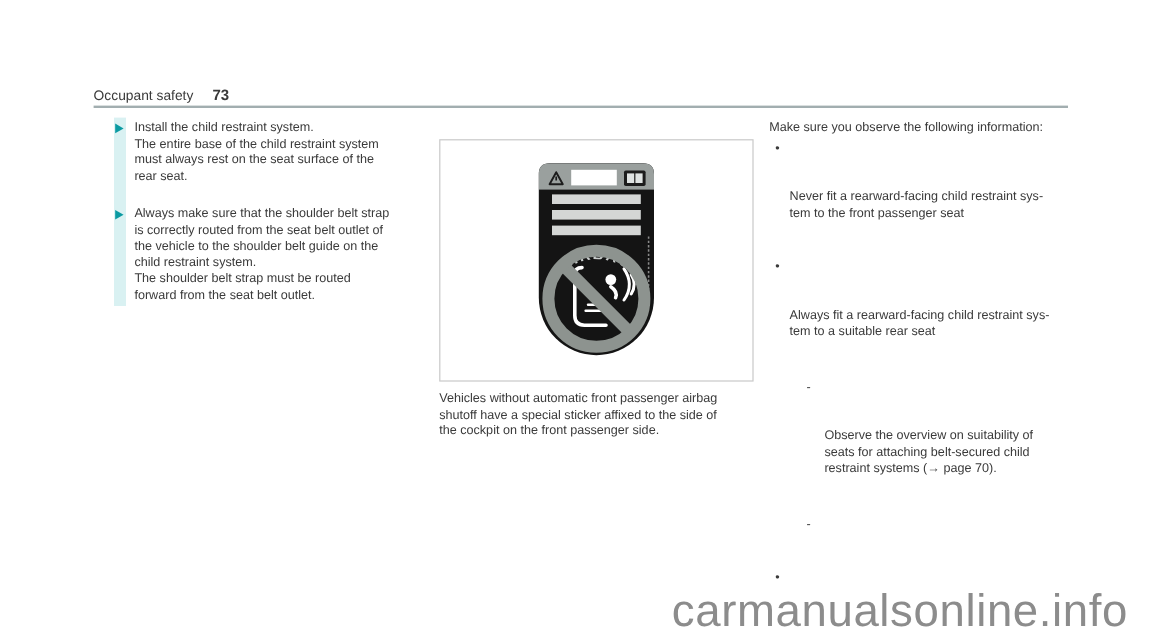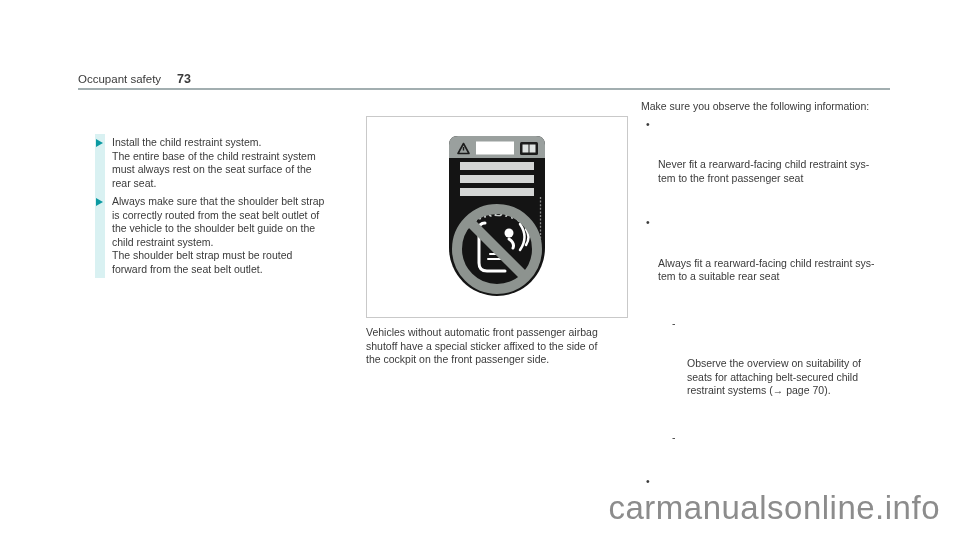--- a/index.html
+++ b/index.html
@@ -13,42 +13,42 @@
   .page-header .pagenum { font-weight:bold; font-size:12.5px; margin-left:16px; }
 
   
   .col { position:absolute; font-size:10.5px; line-height:13.5px; }
   .txtpre { white-space:pre; }
 
   
   .col-left { left:95px; top:100px; width:258px; }
   .left-items { position:relative; }
   .accent-band { position:absolute; left:0; top:-2px; bottom:-2px; width:10px; background:#d9f1f2; }
-  .arrow-li { position:relative; padding-left:17px;margin-top:36px; }
-  .arrow-li + .arrow-li { margin-top:5px; }
+  .arrow-li { position:relative; padding-left:17px; }
+  .arrow-li + .arrow-li { margin-top:18px; }
   .arrow-li .arrow { position:absolute; left:1px; top:2.5px; width:0; height:0;
       border-left:7px solid #0b9aa2; border-top:4.5px solid transparent; border-bottom:4.5px solid transparent; }
 
   
   .col-mid { left:366px; top:100px; width:263px; }
   h3.subhead { font-size:10.5px; line-height:13.5px; font-weight:bold; color:#333; white-space:pre; }
   .figure-box { margin-top:16px; width:262px; height:202px; border:1px solid #c9c9c9; background:#fff;
       display:flex; align-items:center; justify-content:center; }
   .caption { margin-top:12px; padding-left:12px; white-space:pre; }
   .mid-para { margin-top:8px; white-space:pre; }
 
   
   .col-right { left:641px; top:100px; width:249px; }
   .bullet { position:relative; padding-left:17px; margin-top:4px; white-space:pre; }
   .bullet .bmark { position:absolute; left:5px; top:0; }
   .sub { position:relative; padding-left:46px; margin-top:6px; white-space:pre; }
   .sub .smark { position:absolute; left:31px; top:0; }
 
   
-  .watermark { position:absolute; top:489px; right:20px; font-size:33px; color:#8c8c8c; letter-spacing:0.5px; }
+  .watermark { position:absolute; top:489px; right:20px; font-size:38px; color:#8c8c8c; letter-spacing:0.5px; }
 </style>
 </head>
 <body>
 
 <div class="page">
 
   <div class="header-rule"></div>
   <div class="page-header">
     <span class="section">Occupant safety</span><span class="pagenum">73</span>
   </div>

